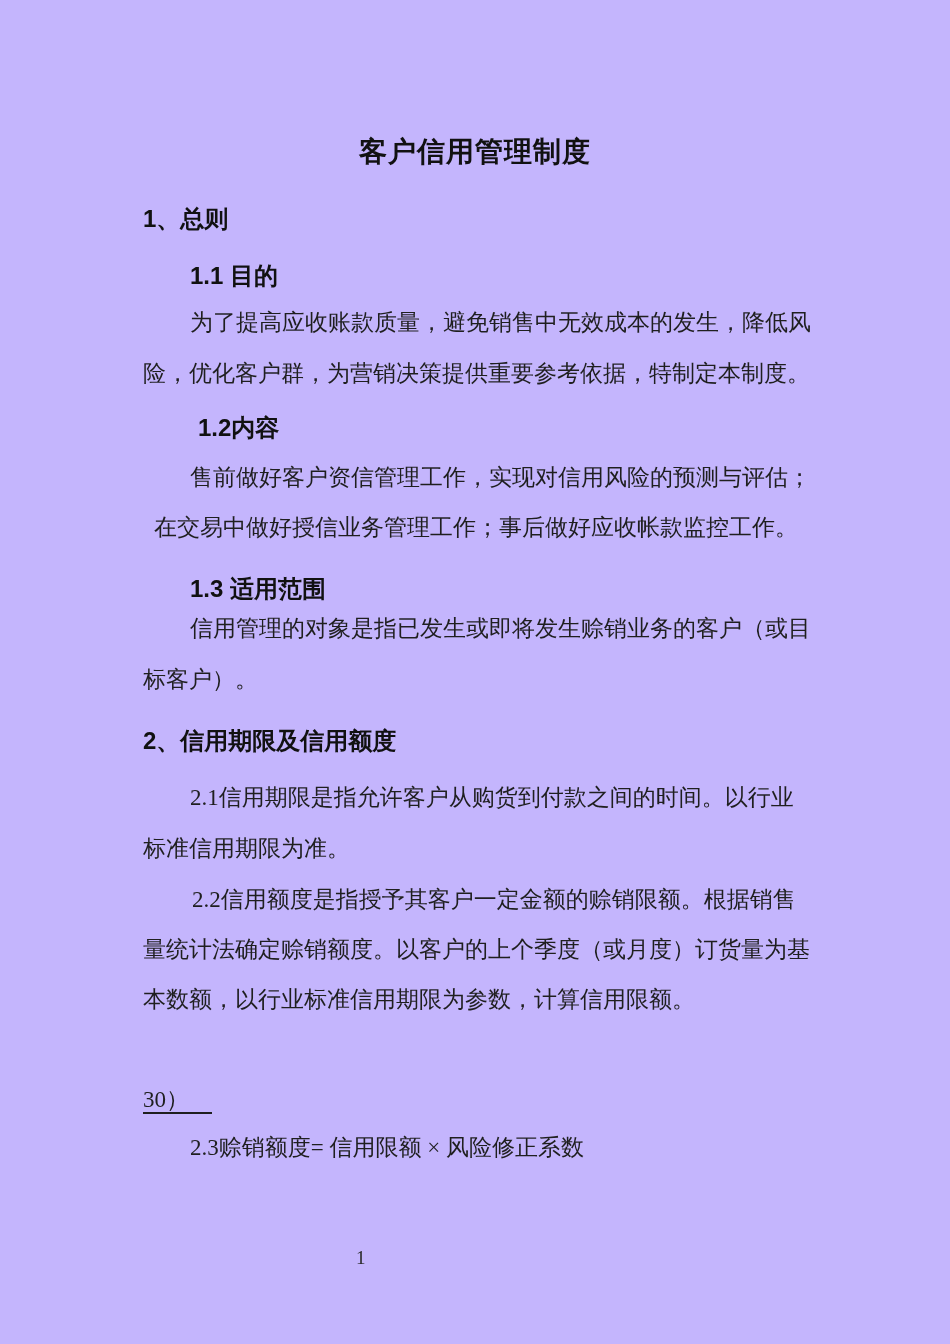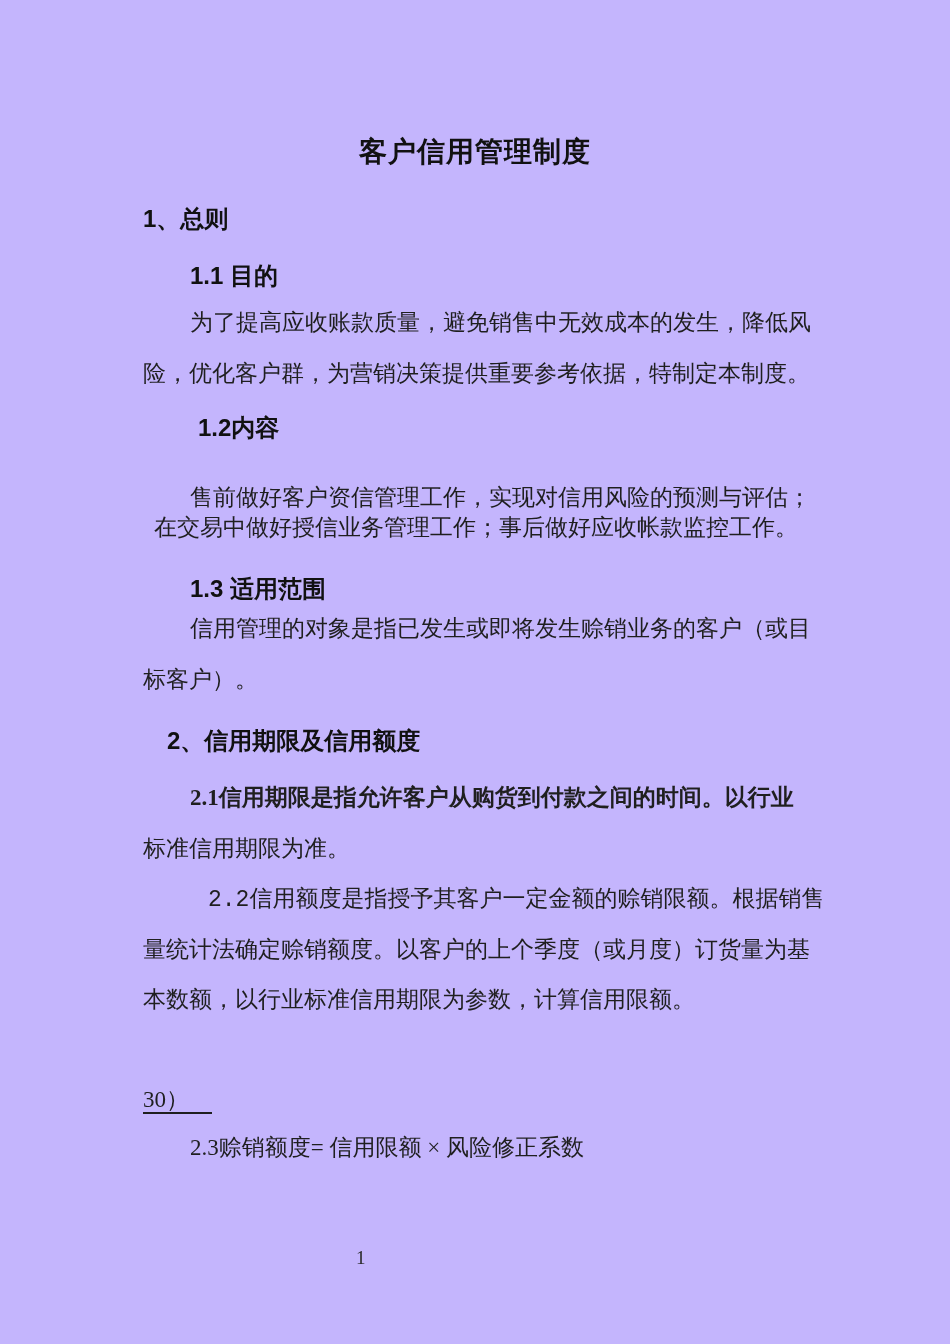--- a/index.html
+++ b/index.html
@@ -61,37 +61,37 @@
   <div class="t head-text h1" style="left:143px; top:205px;">1、总则</div>
 
   <div class="t head-text h2" style="left:190px; top:262px;">1.1 目的</div>
 
   <div class="t body-text" style="left:190px; top:310px;">为了提高应收账款质量，避免销售中无效成本的发生，降低风</div>
 
   <div class="t body-text" style="left:143px; top:361px;">险，优化客户群，为营销决策提供重要参考依据，特制定本制度。</div>
 
   <div class="t head-text h2" style="left:198px; top:414px;">1.2内容</div>
 
-  <div class="t body-text" style="left:190px; top:465px;margin-top:20px;">售前做好客户资信管理工作，实现对信用风险的预测与评估；</div>
+  <div class="t body-text" style="left:190px; top:465px;">售前做好客户资信管理工作，实现对信用风险的预测与评估；</div>
 
   <div class="t body-text" style="left:143px; top:515px;margin-left:11px;">在交易中做好授信业务管理工作；事后做好应收帐款监控工作。</div>
 
   <div class="t head-text h2" style="left:190px; top:567px;margin-top:8px;">1.3 适用范围</div>
 
   <div class="t body-text" style="left:190px; top:616px;">信用管理的对象是指已发生或即将发生赊销业务的客户（或目</div>
 
   <div class="t body-text" style="left:143px; top:667px;">标客户）。</div>
 
-  <div class="t head-text h1" style="left:143px; top:727px;margin-left:24px;">2、信用期限及信用额度</div>
+  <div class="t head-text h1" style="left:143px; top:727px;">2、信用期限及信用额度</div>
 
-  <div class="t body-text" style="left:190px; top:785px;font-weight:bold;">2.1信用期限是指允许客户从购货到付款之间的时间。以行业</div>
+  <div class="t body-text" style="left:190px; top:785px;">2.1信用期限是指允许客户从购货到付款之间的时间。以行业</div>
 
   <div class="t body-text" style="left:143px; top:836px;">标准信用期限为准。</div>
 
-  <div class="t body-text" style="left:208px; top:887px;font-family:Liberation Mono, monospace;">2.2信用额度是指授予其客户一定金额的赊销限额。根据销售</div>
+  <div class="t body-text" style="left:192px; top:887px;">2.2信用额度是指授予其客户一定金额的赊销限额。根据销售</div>
 
   <div class="t body-text" style="left:143px; top:937px;">量统计法确定赊销额度。以客户的上个季度（或月度）订货量为基</div>
 
   <div class="t body-text" style="left:143px; top:987px;">本数额，以行业标准信用期限为参数，计算信用限额。</div>
 
 
   <div class="t body-text underline" style="left:143px; top:1087px;">30）　</div>
 
   <div class="t body-text" style="left:190px; top:1135px;">2.3赊销额度= 信用限额 × 风险修正系数</div>
 

